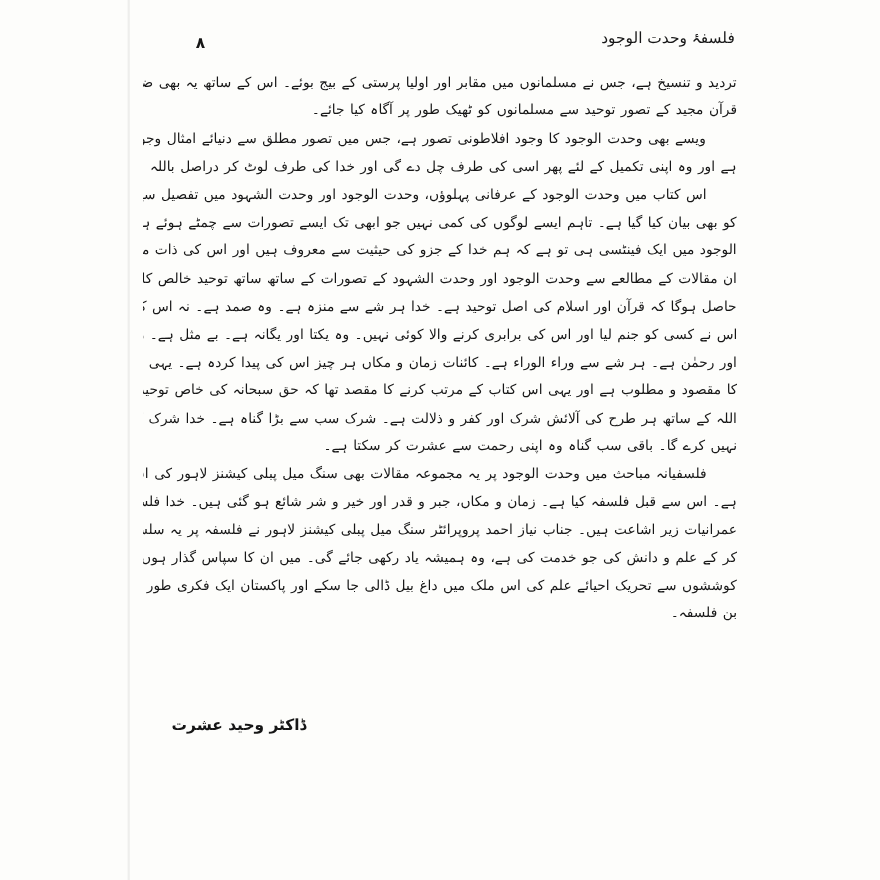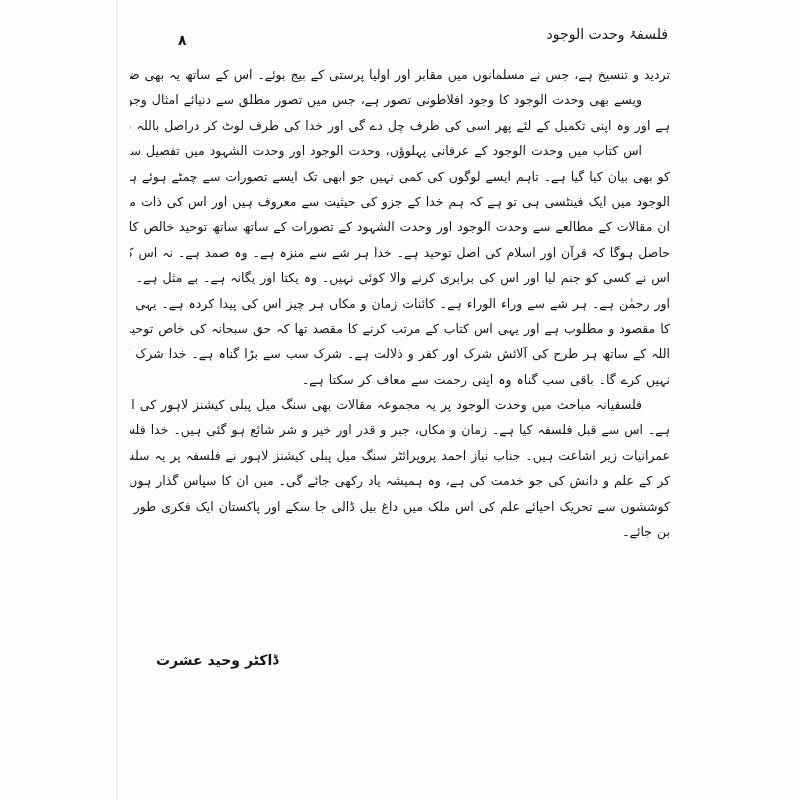--- a/index.html
+++ b/index.html
@@ -80,41 +80,42 @@
 <div id="canvas">
   <div class="spine-shadow"></div>
 
   <div class="page-header-title">فلسفۂ وحدت الوجود</div>
 
   <div class="page-number">۸</div>
 
   <div class="text-block" id="text-block">
       <div class="paragraph">
         <div class="line">تردید و تنسیخ ہے، جس نے مسلمانوں میں مقابر اور اولیا پرستی کے بیج بوئے۔ اس کے ساتھ یہ بھی ضروری ہے کہ</div>
+        <div class="line last">قرآن مجید کے تصور توحید سے مسلمانوں کو ٹھیک طور پر آگاہ کیا جائے۔</div>
       </div>
       <div class="paragraph indent">
         <div class="line">ویسے بھی وحدت الوجود کا وجود افلاطونی تصور ہے، جس میں تصور مطلق سے دنیائے امثال وجود میں آئی</div>
         <div class="line">ہے اور وہ اپنی تکمیل کے لئے پھر اسی کی طرف چل دے گی اور خدا کی طرف لوٹ کر دراصل باللہ ہونے میں ان کی</div>
       </div>
       <div class="paragraph indent">
         <div class="line">اس کتاب میں وحدت الوجود کے عرفانی پہلوؤں، وحدت الوجود اور وحدت الشہود میں تفصیل سے فرق</div>
         <div class="line">کو بھی بیان کیا گیا ہے۔ تاہم ایسے لوگوں کی کمی نہیں جو ابھی تک ایسے تصورات سے چمٹے ہوئے ہیں۔ کیونکہ وحدت</div>
         <div class="line">الوجود میں ایک فینٹسی ہی تو ہے کہ ہم خدا کے جزو کی حیثیت سے معروف ہیں اور اس کی ذات میں چلے جائیں گے۔</div>
         <div class="line">ان مقالات کے مطالعے سے وحدت الوجود اور وحدت الشہود کے تصورات کے ساتھ ساتھ توحید خالص کا بھی شعور</div>
         <div class="line">حاصل ہوگا کہ قرآن اور اسلام کی اصل توحید ہے۔ خدا ہر شے سے منزہ ہے۔ وہ صمد ہے۔ نہ اس کو کسی نے جنم دیا اور نہ</div>
         <div class="line">اس نے کسی کو جنم لیا اور اس کی برابری کرنے والا کوئی نہیں۔ وہ یکتا اور یگانہ ہے۔ بے مثل ہے۔ رب ہے۔ رحیم</div>
         <div class="line">اور رحمٰن ہے۔ ہر شے سے وراء الوراء ہے۔ کائنات زمان و مکاں ہر چیز اس کی پیدا کردہ ہے۔ یہی اسلام اور قرآن</div>
         <div class="line">کا مقصود و مطلوب ہے اور یہی اس کتاب کے مرتب کرنے کا مقصد تھا کہ حق سبحانہ کی خاص توحید کو عیاں کیا جائے۔</div>
         <div class="line">اللہ کے ساتھ ہر طرح کی آلائش شرک اور کفر و ذلالت ہے۔ شرک سب سے بڑا گناہ ہے۔ خدا شرک کا گناہ معاف</div>
-        <div class="line last">نہیں کرے گا۔ باقی سب گناہ وہ اپنی رحمت سے معاف کر سکتا ہے۔</div>
+        <div class="line last">نہیں کرے گا۔ باقی سب گناہ وہ اپنی رحمت سے عشرت کر سکتا ہے۔</div>
       </div>
       <div class="paragraph indent">
         <div class="line">فلسفیانہ مباحث میں وحدت الوجود پر یہ مجموعہ مقالات بھی سنگ میل پبلی کیشنز لاہور کی اہم کتاب</div>
         <div class="line">ہے۔ اس سے قبل فلسفہ کیا ہے۔ زمان و مکاں، جبر و قدر اور خیر و شر شائع ہو گئی ہیں۔ خدا فلسفیوں کی نگاہ میں، فلسفہ</div>
         <div class="line">عمرانیات زیر اشاعت ہیں۔ جناب نیاز احمد پروپرائٹر سنگ میل پبلی کیشنز لاہور نے فلسفہ پر یہ سلسلہ کتب شروع</div>
         <div class="line">کر کے علم و دانش کی جو خدمت کی ہے، وہ ہمیشہ یاد رکھی جائے گی۔ میں ان کا سپاس گذار ہوں۔ ممکن ہے ان کی ان</div>
         <div class="line">کوششوں سے تحریک احیائے علم کی اس ملک میں داغ بیل ڈالی جا سکے اور پاکستان ایک فکری طور پر مستحکم معاشرہ</div>
-        <div class="line last">بن جائے۔</div>
+        <div class="line last">بن فلسفہ۔</div>
       </div>
     </div>
 
   <div class="signature">ڈاکٹر وحید عشرت</div>
 </div>
 
 </body></html>

